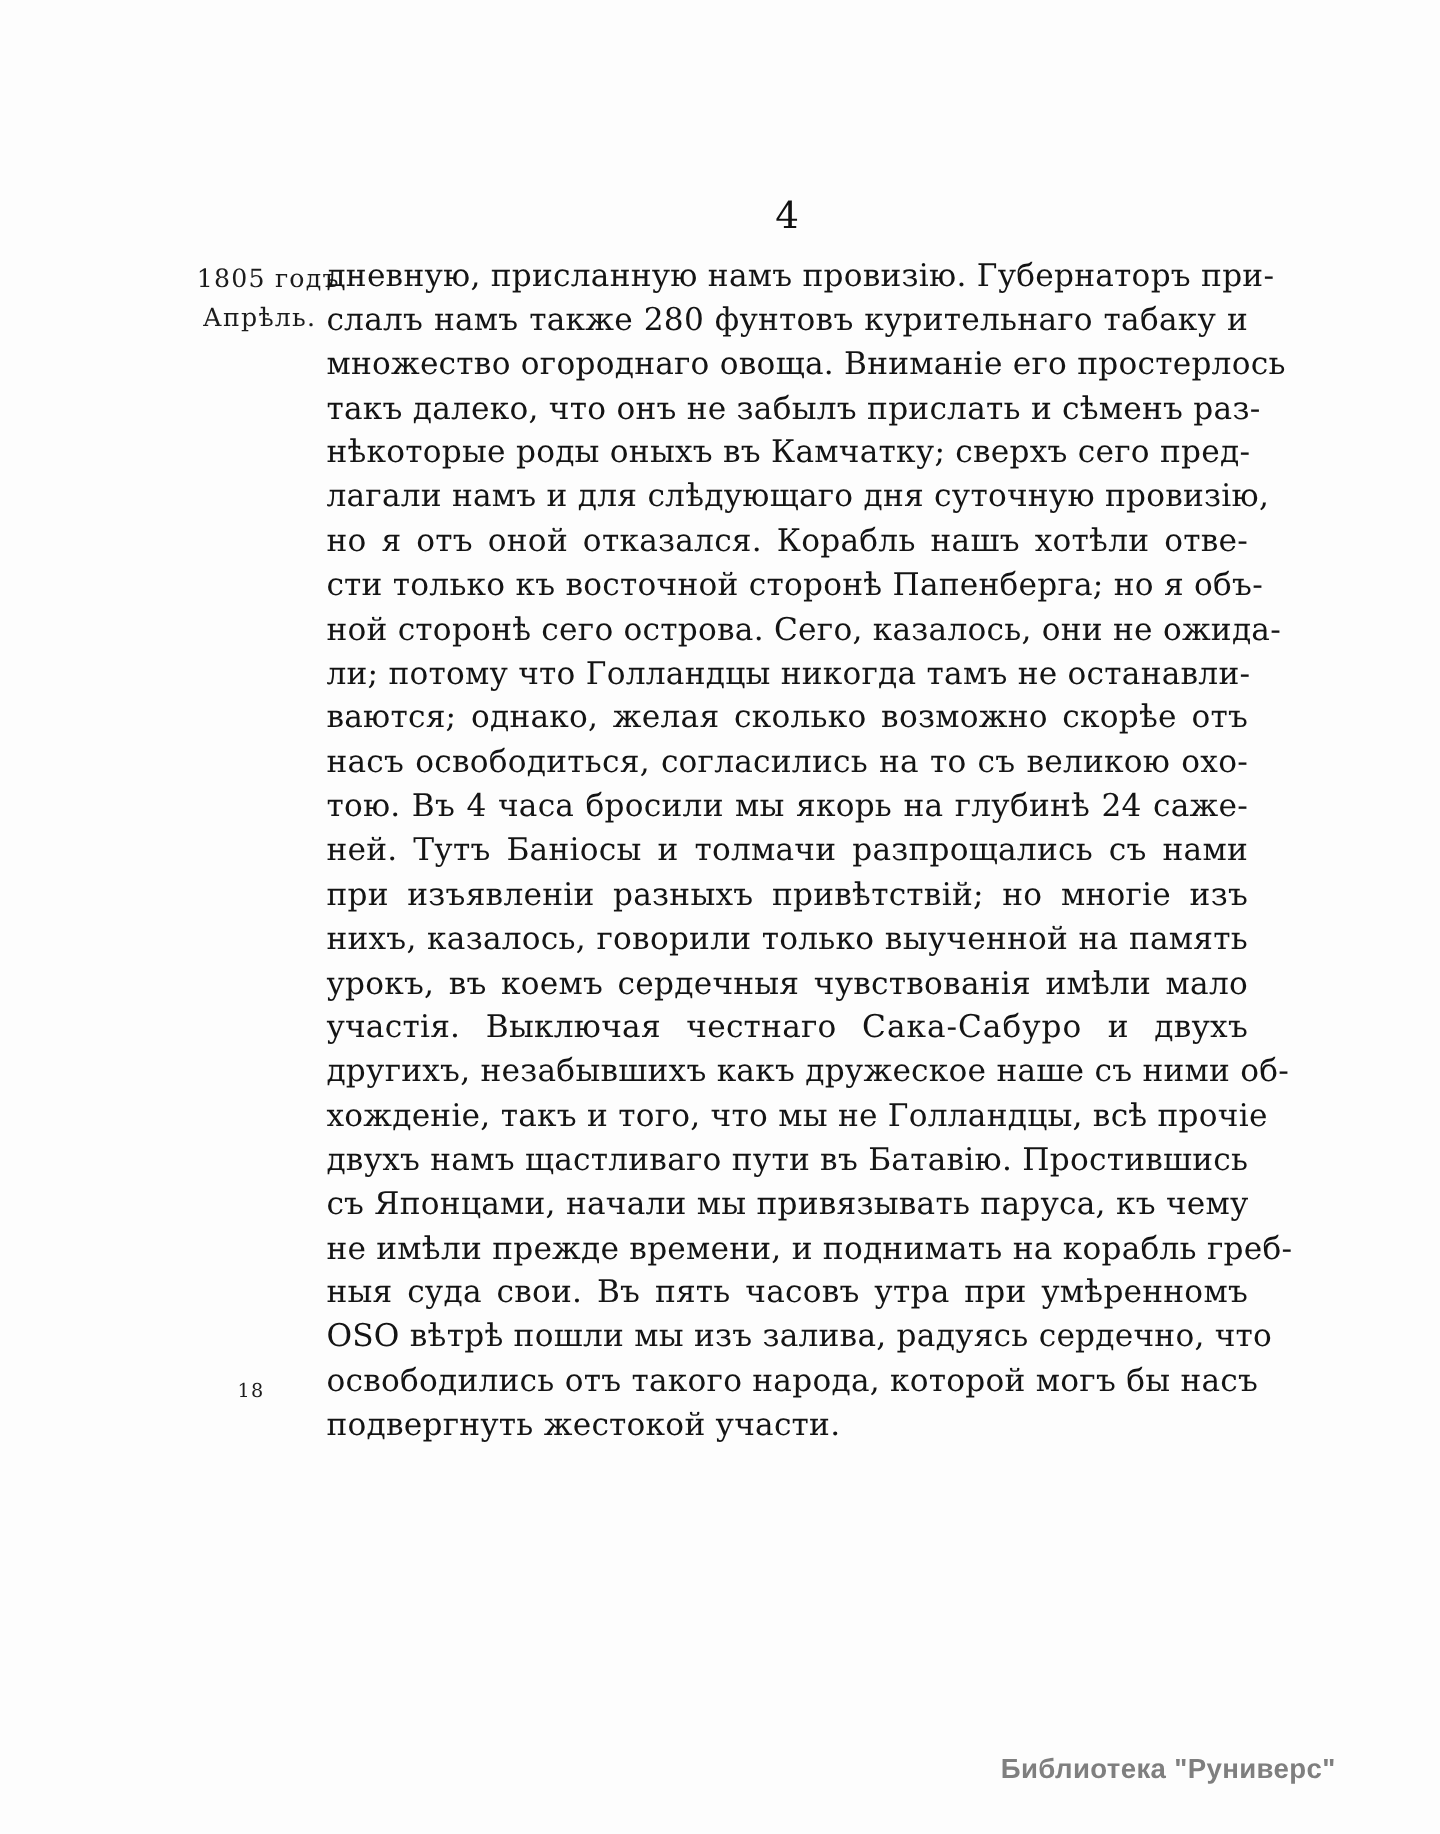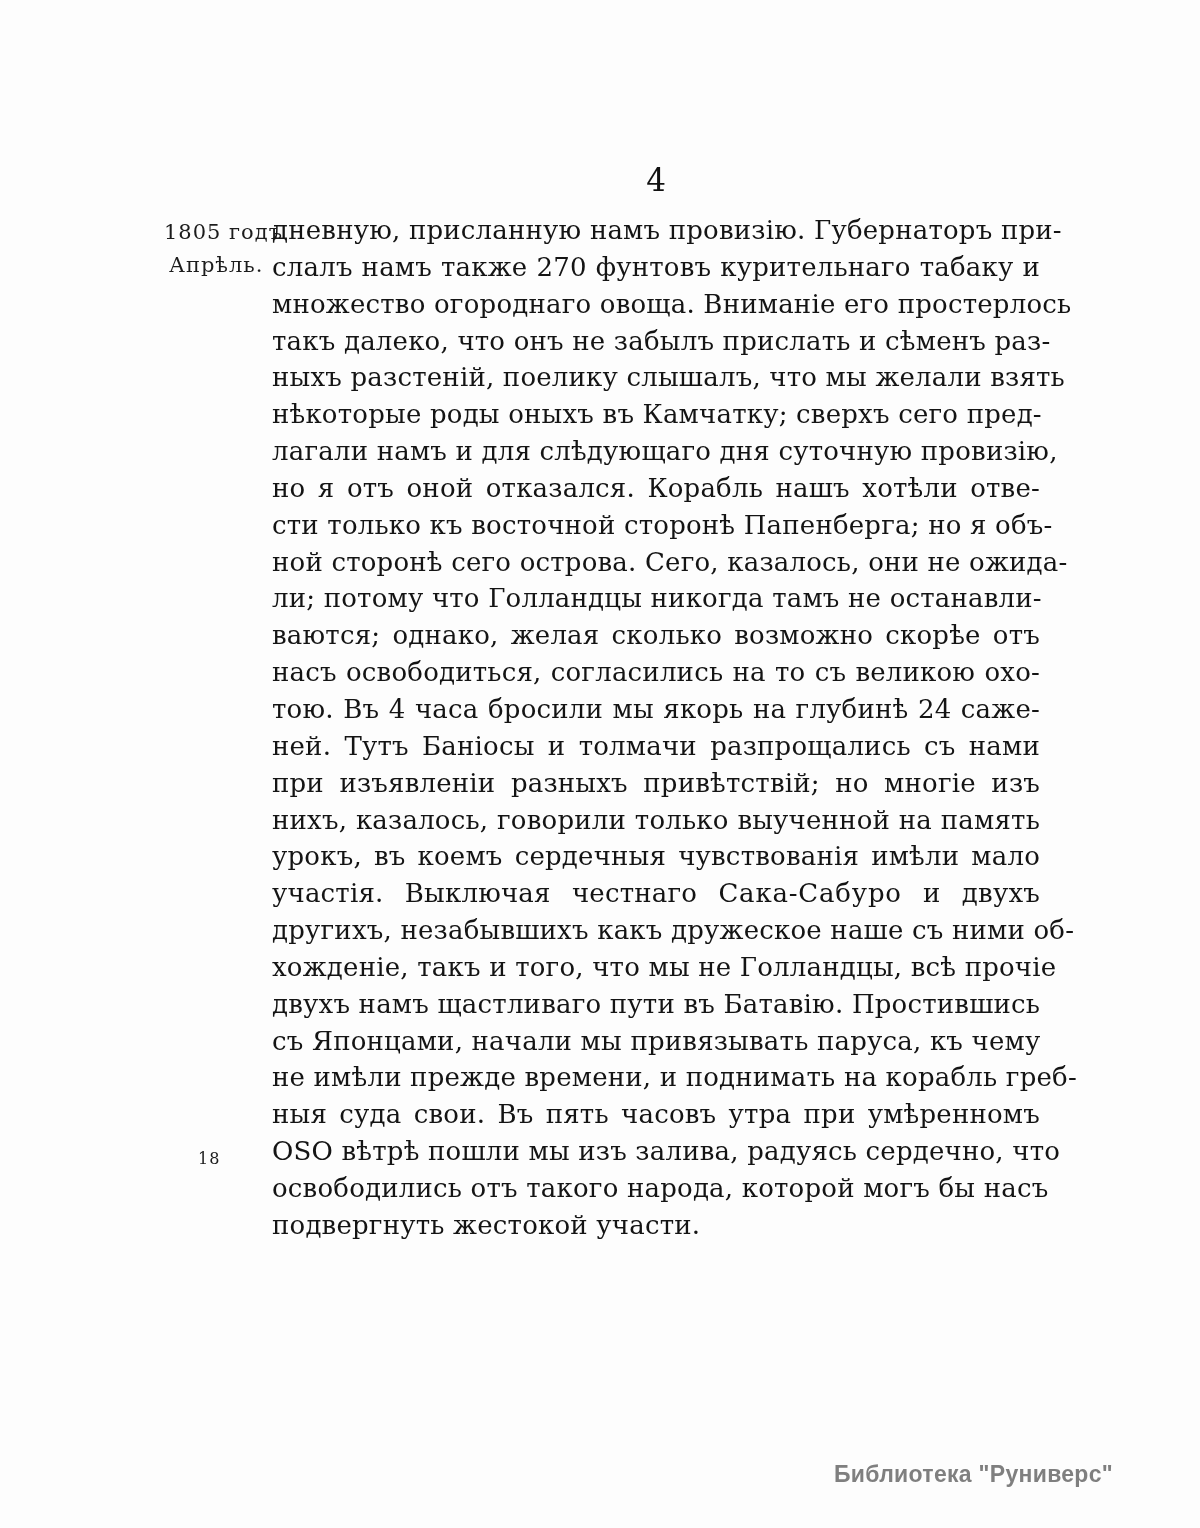--- a/index.html
+++ b/index.html
@@ -75,24 +75,23 @@
   <div class="page-number">4</div>
 
   <div class="margin-note margin-year">1805 годъ</div>
 
   <div class="margin-note margin-month">Апрѣль.</div>
 
   <div class="margin-note margin-signature">18</div>
 
   <div class="body-text">
       <div class="line"><span>дневную, присланную намъ провизію. Губернаторъ при-</span></div>
-      <div class="line"><span>слалъ намъ также 270 фунтовъ курительнаго табаку и</span></div>
+      <div class="line"><span>слалъ намъ также 280 фунтовъ курительнаго табаку и</span></div>
       <div class="line"><span>множество огороднаго овоща. Вниманіе его простерлось</span></div>
       <div class="line"><span>такъ далеко, что онъ не забылъ прислать и сѣменъ раз-</span></div>
-      <div class="line"><span>ныхъ разстеній, поелику слышалъ, что мы желали взять</span></div>
       <div class="line"><span>нѣкоторые роды оныхъ въ Камчатку; сверхъ сего пред-</span></div>
       <div class="line"><span>лагали намъ и для слѣдующаго дня суточную провизію,</span></div>
       <div class="line"><span>но я отъ оной отказался. Корабль нашъ хотѣли отве-</span></div>
       <div class="line"><span>сти только къ восточной сторонѣ Папенберга; но я объ-</span></div>
       <div class="line"><span>ной сторонѣ сего острова. Сего, казалось, они не ожида-</span></div>
       <div class="line"><span>ли; потому что Голландцы никогда тамъ не останавли-</span></div>
       <div class="line"><span>ваются; однако, желая сколько возможно скорѣе отъ</span></div>
       <div class="line"><span>насъ освободиться, согласились на то съ великою охо-</span></div>
       <div class="line"><span>тою. Въ 4 часа бросили мы якорь на глубинѣ 24 саже-</span></div>
       <div class="line"><span>ней. Тутъ Баніосы и толмачи разпрощались съ нами</span></div>

